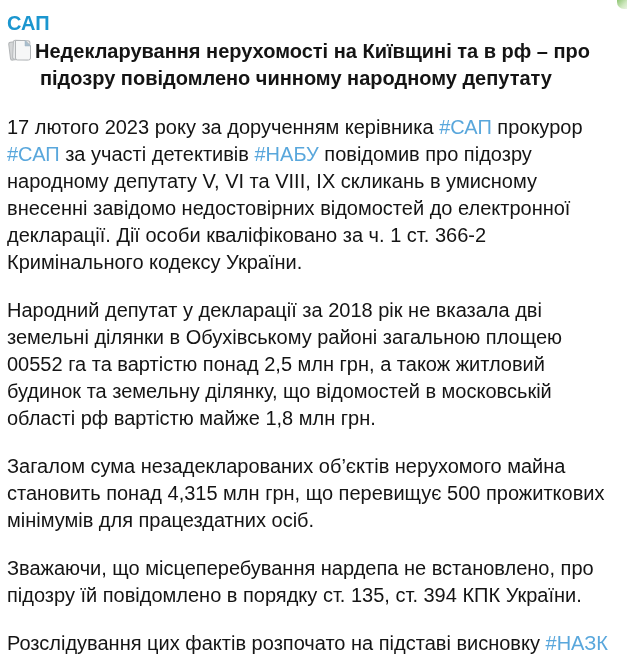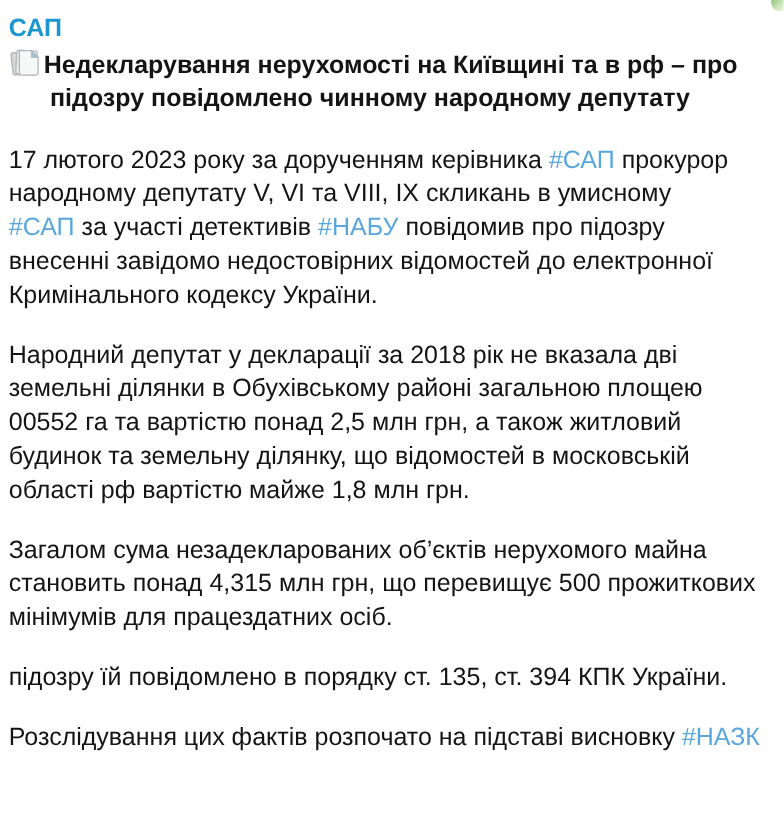--- a/index.html
+++ b/index.html
@@ -71,38 +71,40 @@
           <rect x="6" y="2.5" width="16.5" height="19" rx="2" fill="#e9ebec" stroke="#b7babc" stroke-width="1" transform="rotate(3 14 12)"></rect>
           <path d="M8.5 2.5 h9.5 l5.5 5.5 v12 a2 2 0 0 1 -2 2 h-11 a2 2 0 0 1 -2 -2 z" fill="#f6f7f7" stroke="#b2b5b7" stroke-width="1"></path>
           <path d="M18 2.5 l5.5 5.5 h-5.5 z" fill="#a9bfcd" stroke="#9db3c1" stroke-width="0.5"></path>
         </svg><span>Недекларування нерухомості на Київщині та в рф – про</span></span>
     <span class="line">підозру повідомлено чинному народному депутату</span>
   </div>
 
   <div class="message-body">
       <p class="para">
         <span class="line"><span>17 лютого 2023 року за дорученням керівника </span><span class="hashtag">#САП</span><span> прокурор</span></span>
+        <span class="line"><span class="hashtag">#САП</span><span> за участі детективів </span><span class="hashtag">#НАБУ</span><span> повідомив про підозру</span></span>
         <span class="line"><span>народному депутату V, VI та VIII, IX скликань в умисному</span></span>
-        <span class="line"><span class="hashtag">#САП</span><span> за участі детективів </span><span class="hashtag">#НАБУ</span><span> повідомив про підозру</span></span>
         <span class="line"><span>внесенні завідомо недостовірних відомостей до електронної</span></span>
+        <span class="line"><span>декларації. Дії особи кваліфіковано за ч. 1 ст. 366-2</span></span>
         <span class="line"><span>Кримінального кодексу України.</span></span>
       </p>
       <p class="para">
         <span class="line"><span>Народний депутат у декларації за 2018 рік не вказала дві</span></span>
         <span class="line"><span>земельні ділянки в Обухівському районі загальною площею</span></span>
         <span class="line"><span>00552 га та вартістю понад 2,5 млн грн, а також житловий</span></span>
         <span class="line"><span>будинок та земельну ділянку, що відомостей в московській</span></span>
         <span class="line"><span>області рф вартістю майже 1,8 млн грн.</span></span>
       </p>
       <p class="para">
         <span class="line"><span>Загалом сума незадекларованих об’єктів нерухомого майна</span></span>
         <span class="line"><span>становить понад 4,315 млн грн, що перевищує 500 прожиткових</span></span>
         <span class="line"><span>мінімумів для працездатних осіб.</span></span>
       </p>
       <p class="para">
+        <span class="line"><span>Зважаючи, що місцеперебування нардепа не встановлено, про</span></span>
         <span class="line"><span>підозру їй повідомлено в порядку ст. 135, ст. 394 КПК України.</span></span>
       </p>
       <p class="para">
         <span class="line"><span>Розслідування цих фактів розпочато на підставі висновку </span><span class="hashtag">#НАЗК</span></span>
       </p>
     </div>
 
 </div>
 
 <div class="corner-artifact"></div>

